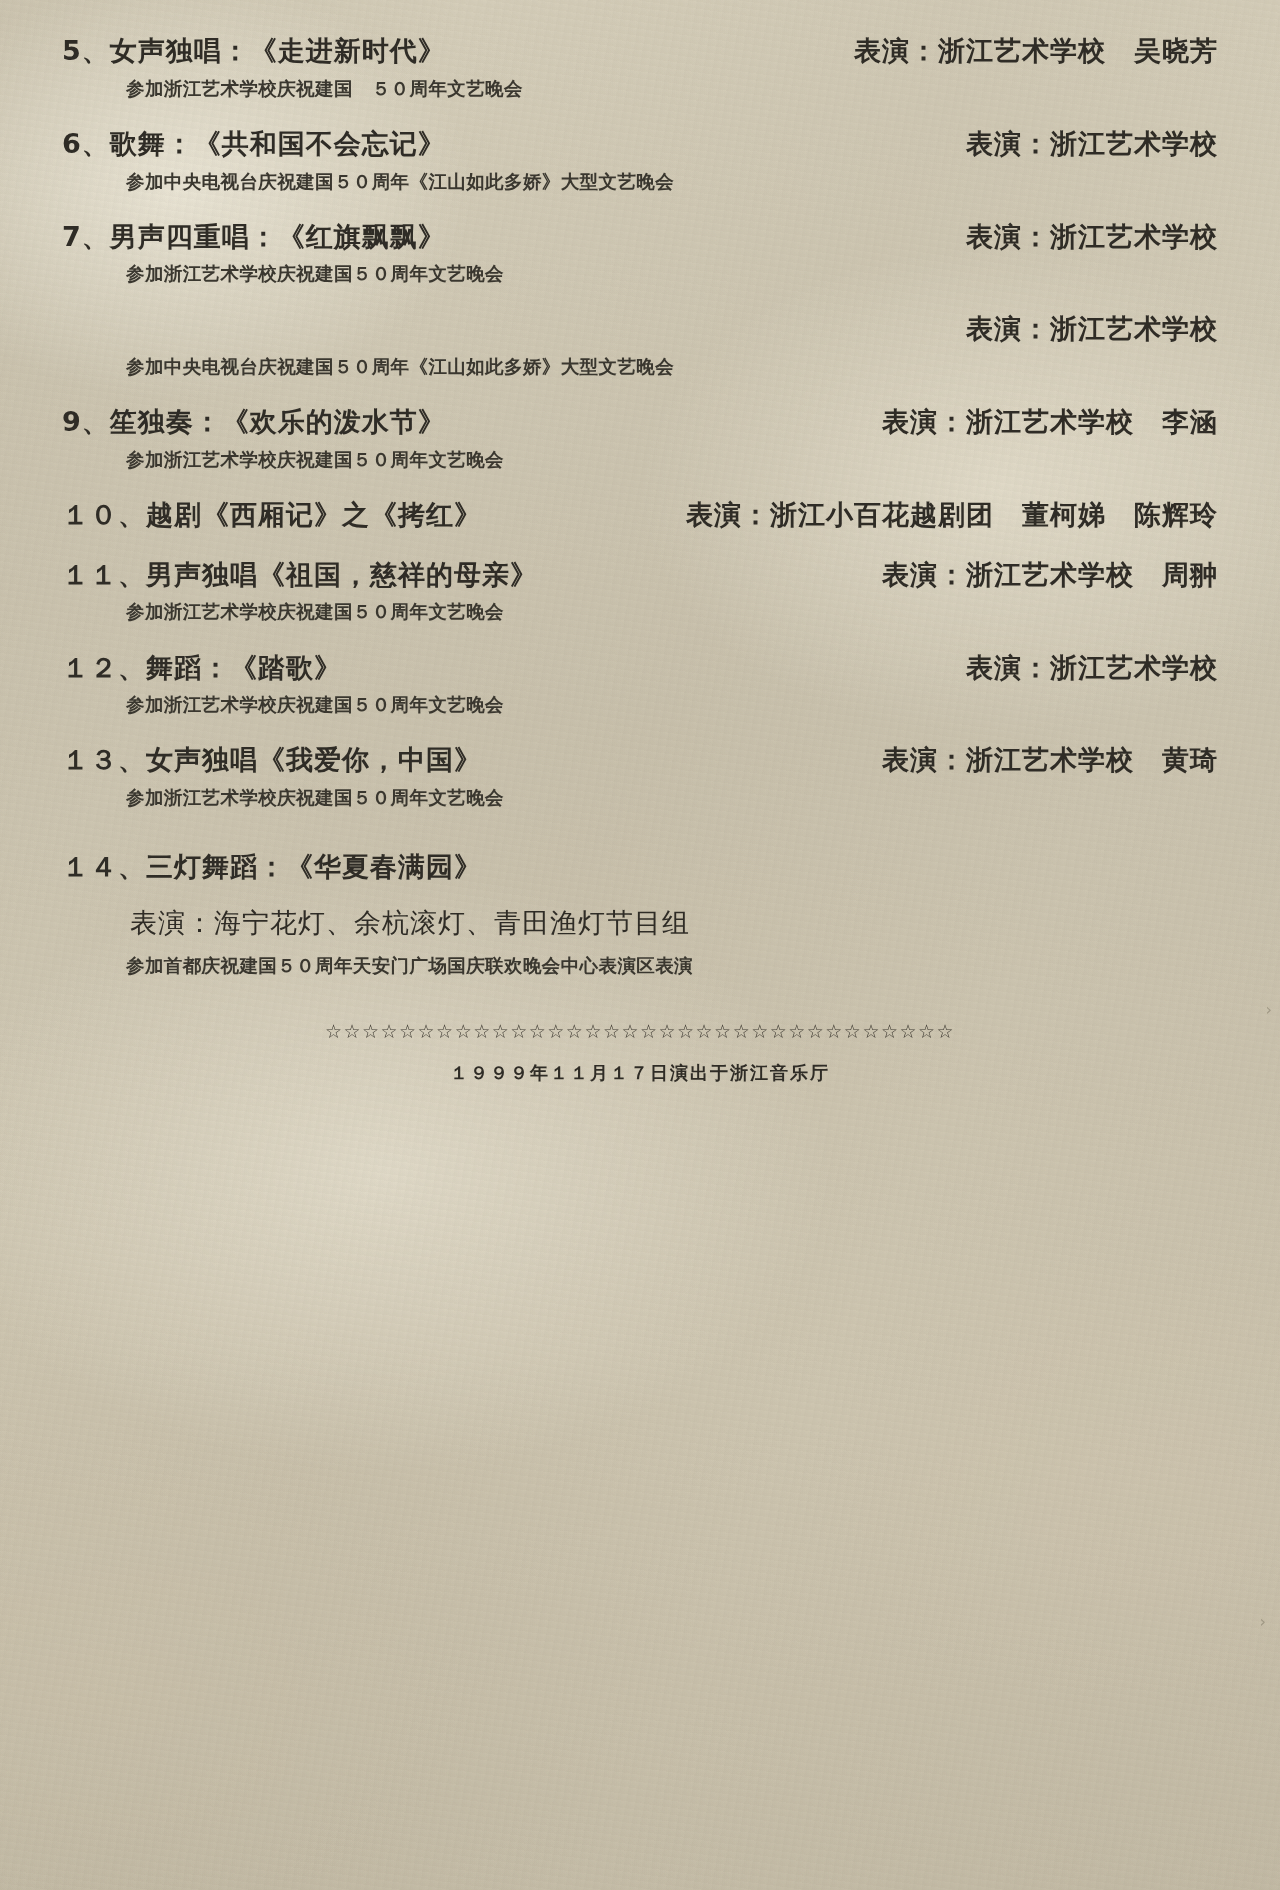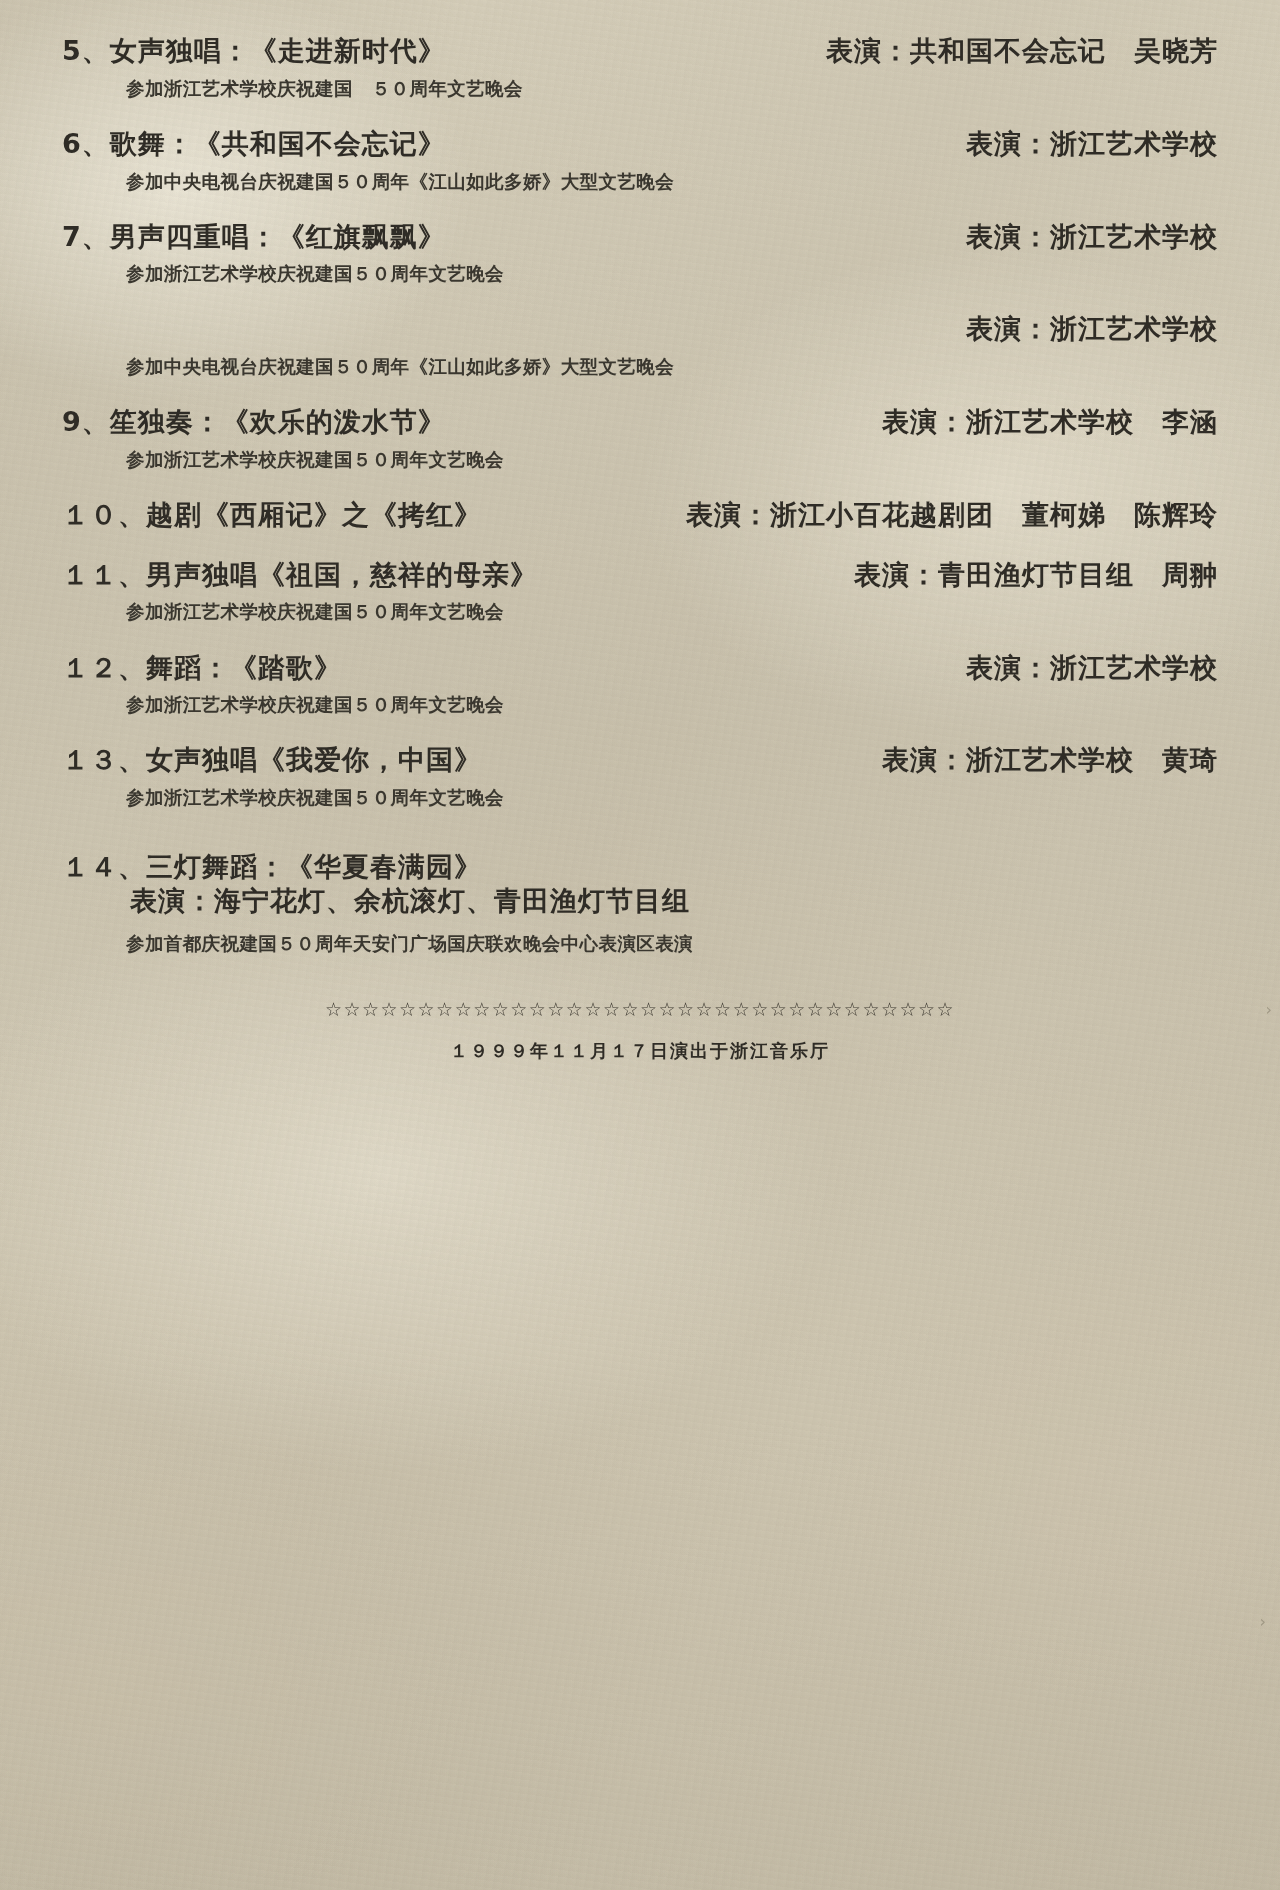--- a/index.html
+++ b/index.html
@@ -86,22 +86,23 @@
   .line-stacked {
     padding-left: 22px;
     font-size: 27px;
     font-weight: bold;
     color: #2f2c26;
     letter-spacing: 1px;
     line-height: 1.25;
   }
   .line-stacked-2 {
     padding-left: 90px;
+    margin-top: 22px;
     font-size: 27px;
-    font-weight: bold;
+    font-weight: normal;
     color: #2f2c26;
     letter-spacing: 1px;
     line-height: 1.25;
   }
   .stars {
     margin-top: 44px;
     text-align: center;
     font-size: 19px;
     color: #3b372f;
     letter-spacing: 1.5px;
@@ -131,21 +132,21 @@
 
   <span class="blemish" style="right: 8px; top: 1000px;">›</span>
   <span class="blemish" style="right: 14px; top: 1612px;">›</span>
 
   <div class="content">
 
     <div class="program-item">
       <div class="line-main">
         <span class="title-part"><span>5、</span><span>女声独唱：《走进新时代》</span></span>
         <span class="spacer"></span>
-        <span class="performer-part">表演：共和国不会忘记　吴晓芳</span>
+        <span class="performer-part">表演：浙江艺术学校　吴晓芳</span>
       </div>
       <div class="sub-note">参加浙江艺术学校庆祝建国　５０周年文艺晚会</div>
     </div>
 
     <div class="program-item">
       <div class="line-main">
         <span class="title-part"><span>6、</span><span>歌舞：《共和国不会忘记》</span></span>
         <span class="spacer"></span>
         <span class="performer-part">表演：浙江艺术学校</span>
       </div>
@@ -183,21 +184,21 @@
         <span class="title-part"><span>１０、</span><span>越剧《西厢记》之《拷红》</span></span>
         <span class="spacer"></span>
         <span class="performer-part">表演：浙江小百花越剧团　董柯娣　陈辉玲</span>
       </div>
     </div>
 
     <div class="program-item">
       <div class="line-main">
         <span class="title-part"><span>１１、</span><span>男声独唱《祖国，慈祥的母亲》</span></span>
         <span class="spacer"></span>
-        <span class="performer-part">表演：青田渔灯节目组　周翀</span>
+        <span class="performer-part">表演：浙江艺术学校　周翀</span>
       </div>
       <div class="sub-note">参加浙江艺术学校庆祝建国５０周年文艺晚会</div>
     </div>
 
     <div class="program-item">
       <div class="line-main">
         <span class="title-part"><span>１２、</span><span>舞蹈：《踏歌》</span></span>
         <span class="spacer"></span>
         <span class="performer-part">表演：浙江艺术学校</span>
       </div>

